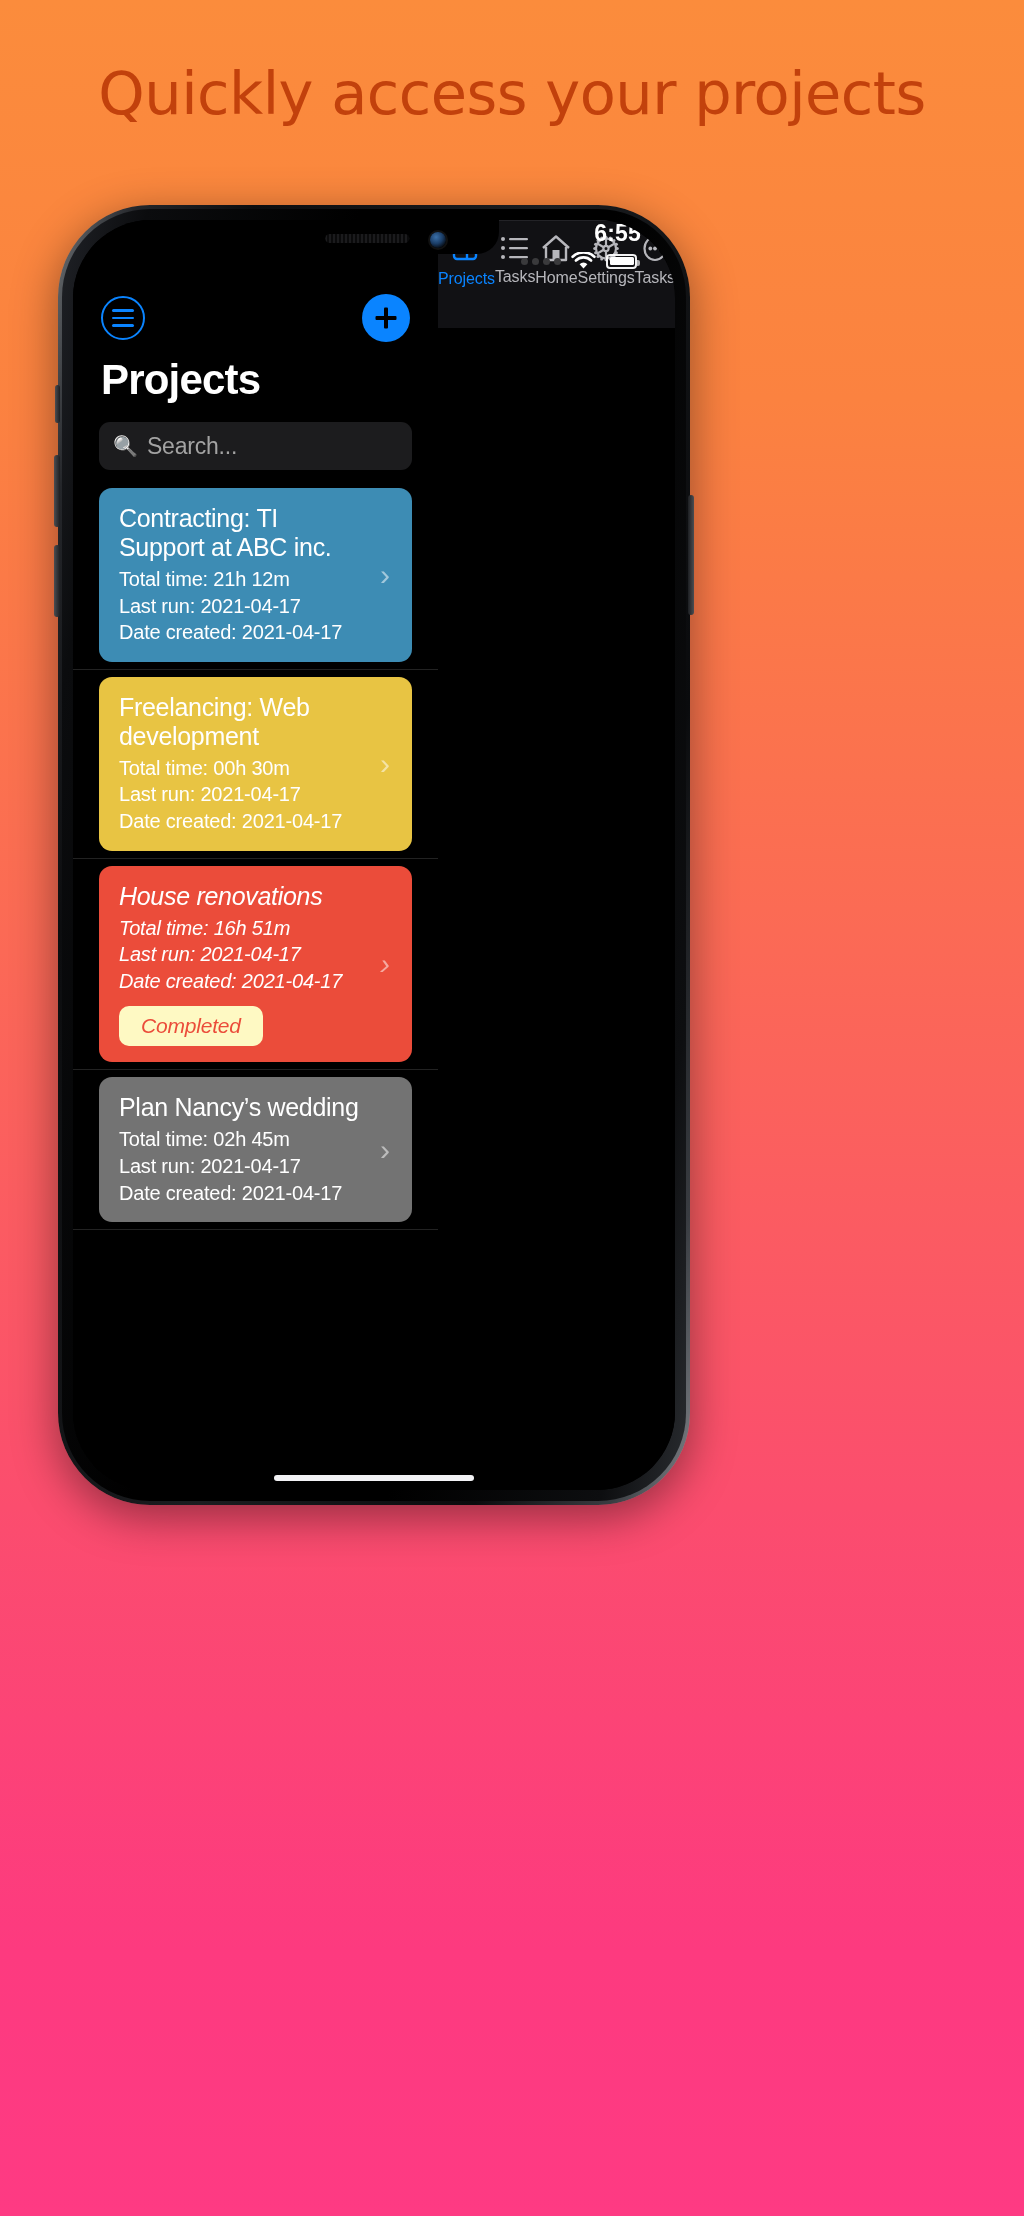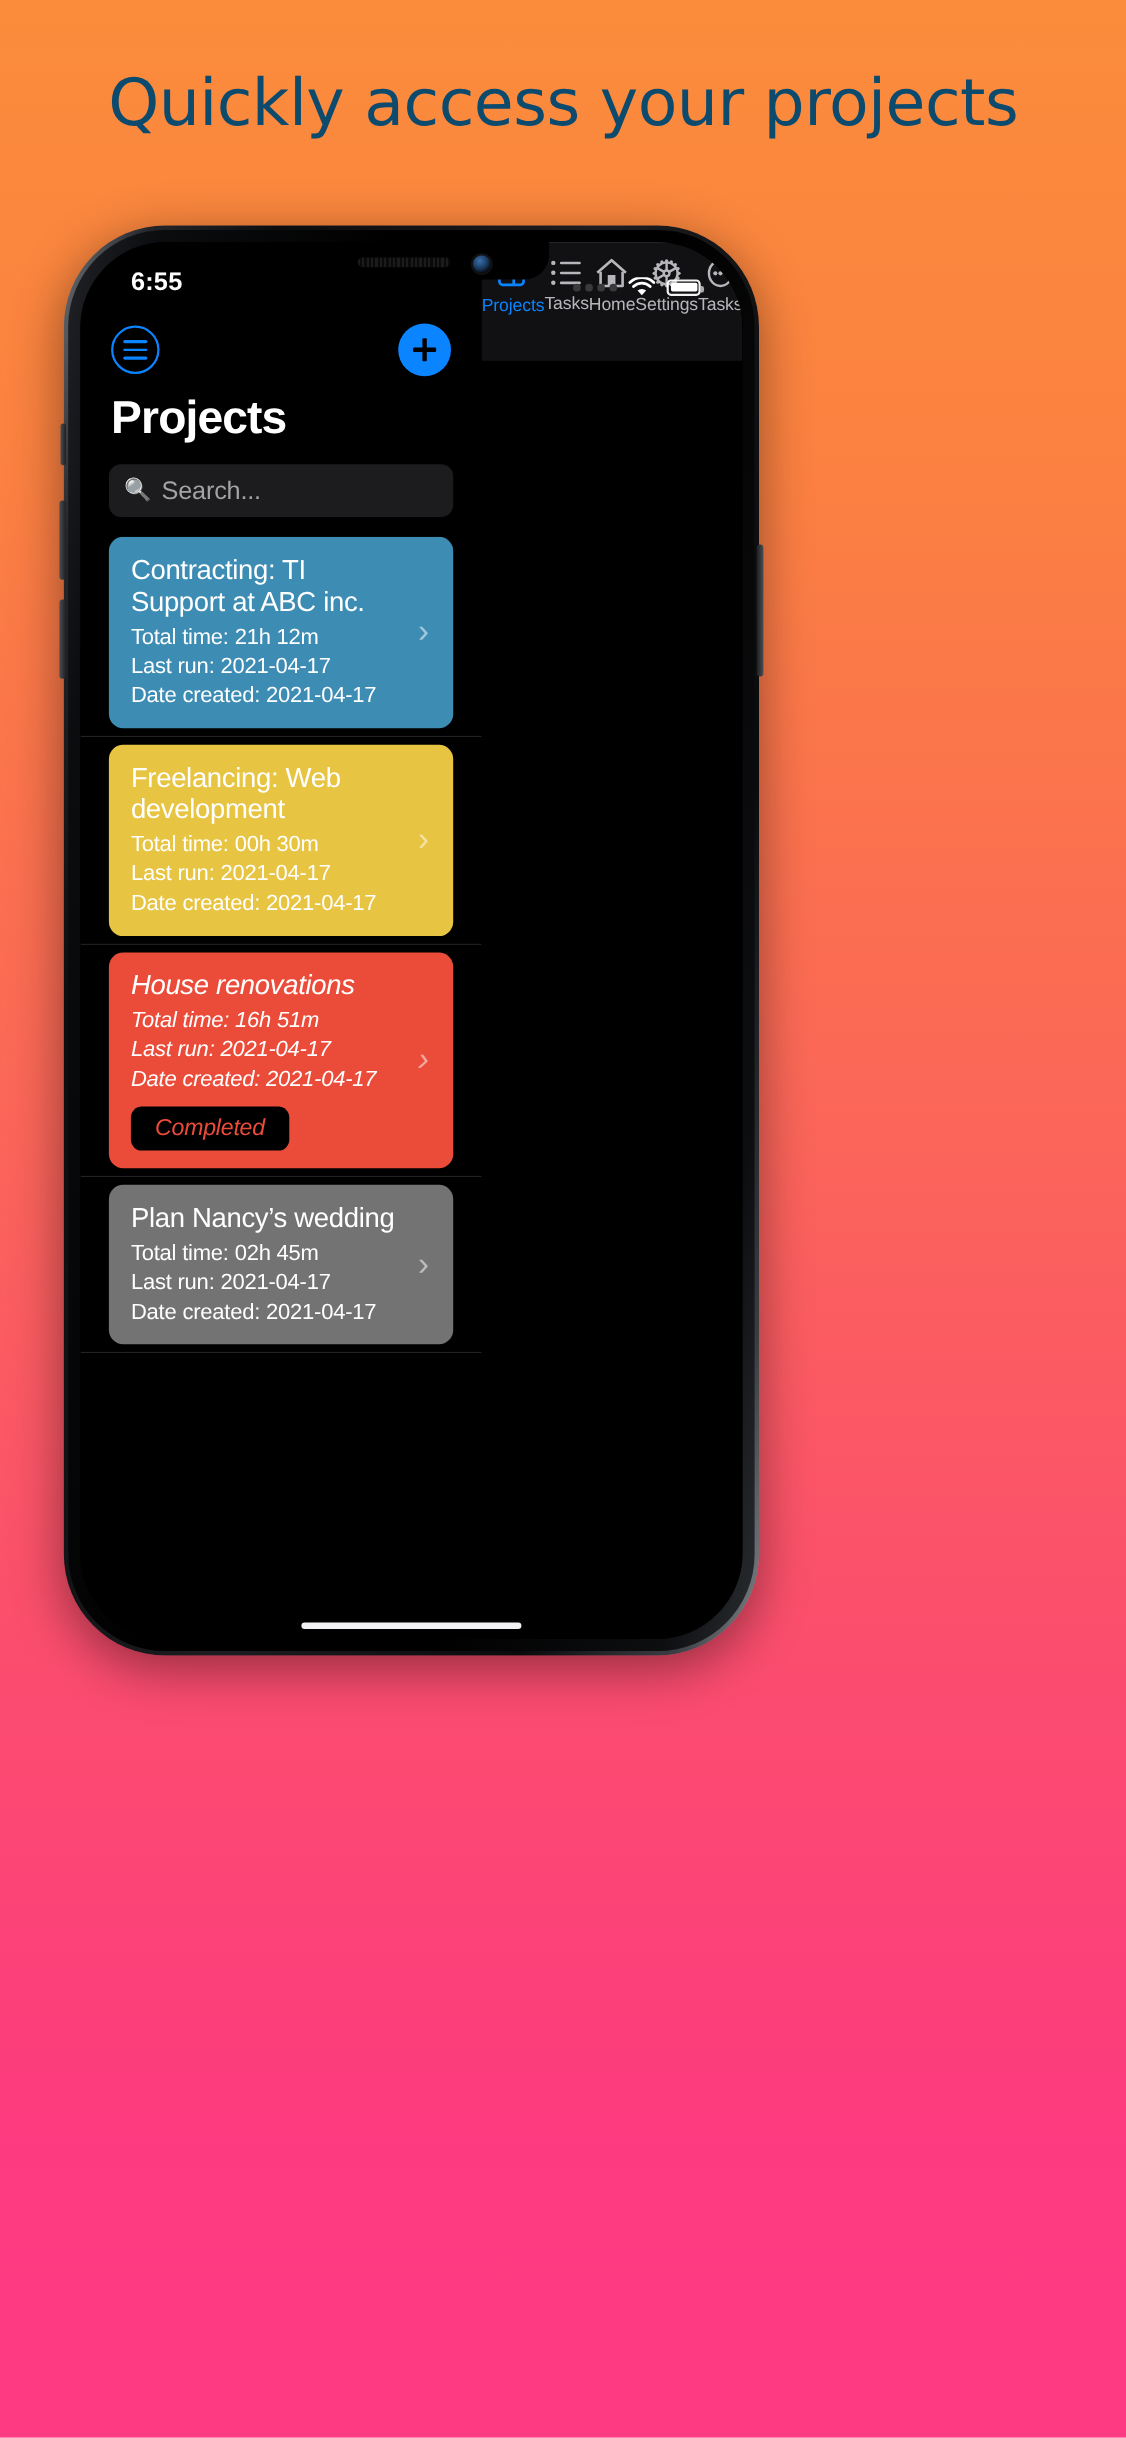--- a/index.html
+++ b/index.html
@@ -7,21 +7,21 @@
   body {
     font-family:"Liberation Sans", sans-serif;
     background:linear-gradient(180deg,#fb8c3c 0%, #fb8240 18%, #fb6a55 42%, #fb4d6e 68%, #fd3a7f 88%, #fe3a83 100%);
     overflow:hidden;
     position:relative;
   }
 
   
   .headline {
     position:absolute; top:62px; left:0; width:1024px;
-    text-align:center; color:#0c4a6e;
+    text-align:center; color:#c2410c;
     font-size:59px; font-weight:400; letter-spacing:-0.5px;
     line-height:1.1;
     font-family:"DejaVu Sans", sans-serif;
   }
 
   
   .phone {
     position:absolute; left:58px; top:205px;
     width:632px; height:1300px;
     border-radius:92px;
@@ -66,21 +66,21 @@
     width:16px; height:16px; border-radius:50%;
     background:radial-gradient(circle at 38% 32%,#3a6fa8 0%,#1b3d66 45%,#060a10 78%);
     box-shadow:0 0 0 2px #111;
     z-index:31;
   }
 
   
   .statusbar {
     position:absolute; top:0; left:0; width:100%; height:56px;
     display:flex; align-items:flex-end; justify-content:space-between;
-    padding:0 34px 6px 34px; z-index:20;
+    padding:0 34px 6px 34px; z-index:20;flex-direction:column;
   }
   .status-time {
     color:#fff; font-size:23px; font-weight:600; letter-spacing:.2px;
     margin-left:12px;
   }
   .status-right { display:flex; align-items:center; gap:10px; margin-right:4px;}
   .sig-dots { display:flex; gap:4px; align-items:center; }
   .sig-dots i { width:7px; height:7px; border-radius:50%; background:#3a3a3c; display:block; }
   .wifi svg { display:block; }
   .batt {
@@ -148,21 +148,21 @@
     color:#fff; font-size:25px; font-weight:400; letter-spacing:-.3px;
     margin-bottom:4px;
   }
   .card p { color:#fff; font-size:20px; line-height:1.33; letter-spacing:-.2px; }
   .chev {
     color:rgba(255,255,255,.52); font-size:30px; font-weight:300;
     margin-left:10px; margin-right:4px;
   }
   .badge {
     display:inline-block; margin-top:12px;
-    background:#000000; border-radius:10px;
+    background:#fef9c3; border-radius:10px;
     padding:8px 22px; font-size:21px; letter-spacing:-.2px;
   }
 
   
   .tabbar {
     height:108px; background:#111114;
     border-top:1px solid #232327;
     display:flex; align-items:flex-start; padding-top:12px;
   }
   .tab { flex:1; display:flex; flex-direction:column; align-items:center; gap:5px; }

